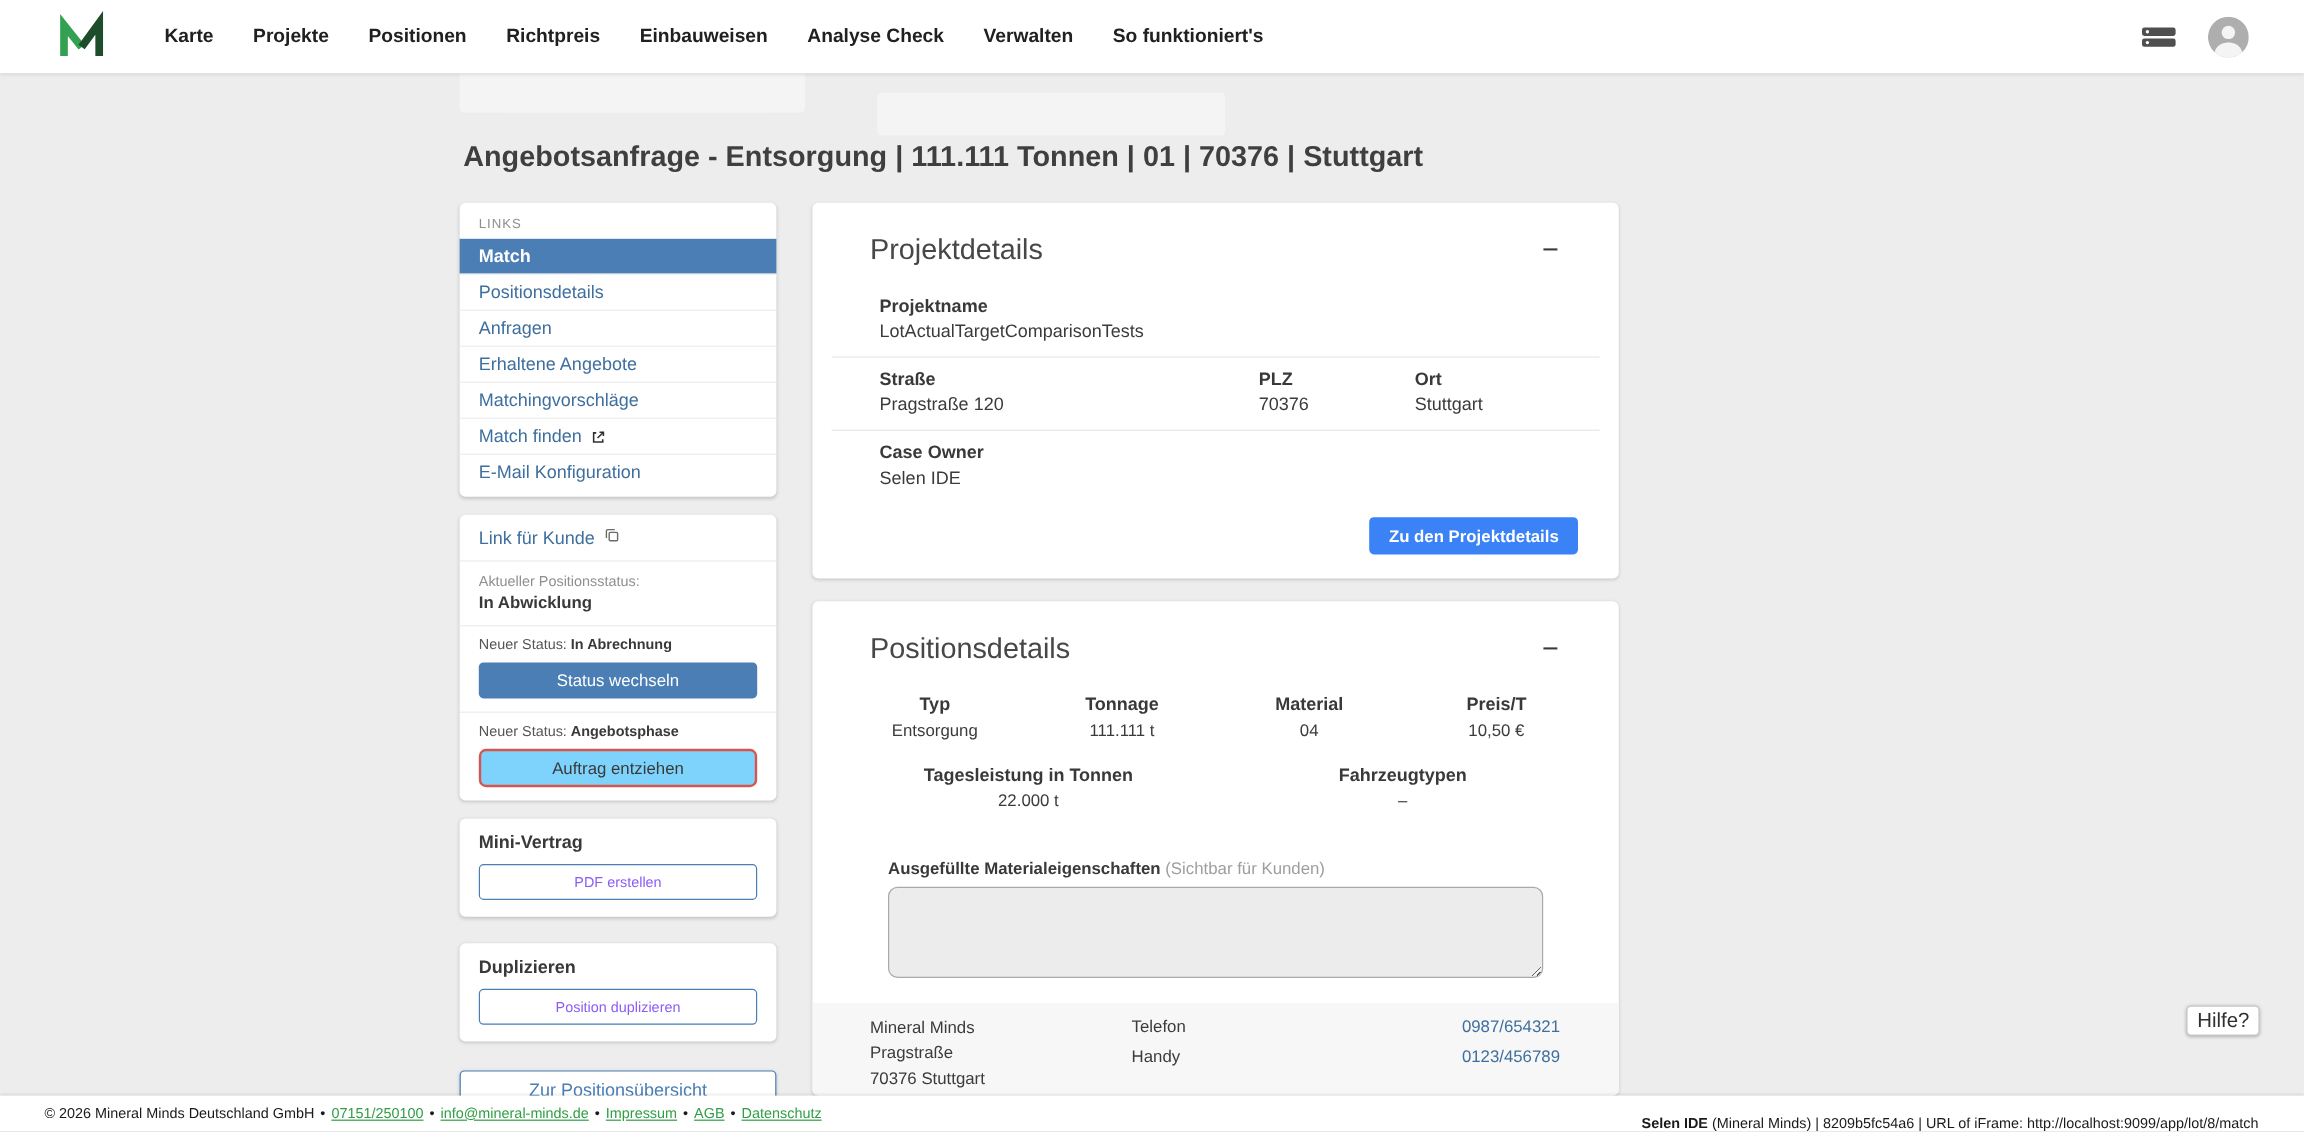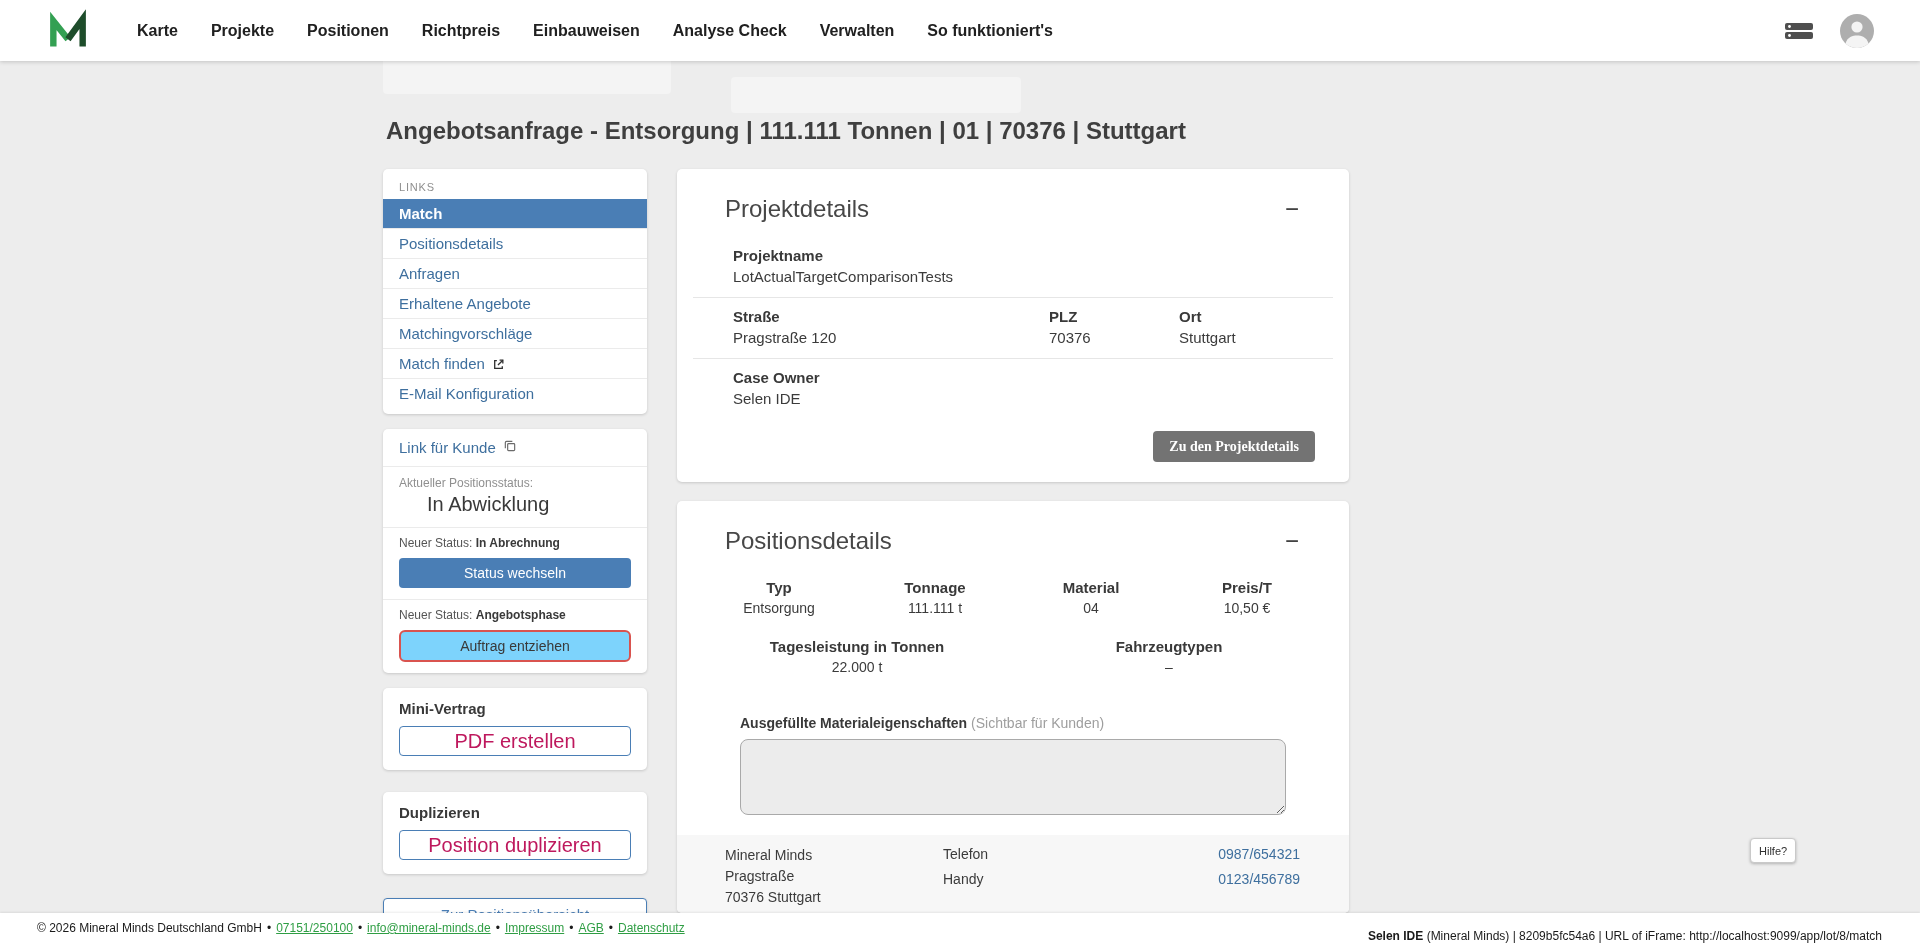--- a/index.html
+++ b/index.html
@@ -36,56 +36,56 @@
   .link-item { padding:6px 16px; font-size:15px; color:#3e6f9e; cursor:pointer; display:flex; align-items:center; gap:7px; }
   .link-item + .link-item { border-top:1px solid #ebebeb; }
   .link-item.active { background:#4a7eb5; color:#fff; font-weight:600; }
   .ext-icon { display:inline-flex; margin-top:1px; }
 
   .status-card { margin-bottom:15px; }
   .customer-link { display:flex; align-items:center; gap:7px; padding:10px 16px; color:#3e6f9e;
                    font-size:15px; cursor:pointer; border-bottom:1px solid #ebebeb; }
   .cur-status { padding:9px 16px 11px; border-bottom:1px solid #ebebeb; }
   .cur-label { font-size:12px; color:#8f8f8f; }
-  .cur-value { font-size:20px; font-weight:400; color:#393939; margin-top:3px;margin-left:28px; }
+  .cur-value { font-size:14px; font-weight:700; color:#393939; margin-top:3px; }
   .next-block { padding:8px 16px 11px; }
   .next-block.nb2 { border-top:1px solid #ebebeb; }
   .next-label { font-size:12px; color:#555; margin-bottom:8px; }
   .next-label b { color:#393939; }
   button { font-family:inherit; }
   .btn-filled { width:100%; height:30px; background:#4a7eb5; color:#fff; border:none; border-radius:4px;
                 font-size:14px; cursor:pointer; }
   .btn-danger { width:100%; height:32px; background:#7dd3fc; border:2px solid #d9534f; border-radius:6px;
                 color:#393939; font-size:14px; cursor:pointer; }
   .small-card { padding:12px 16px 14px; }
   .small-card.mini { margin-bottom:22px; }
   .small-card.dup { margin-bottom:24px; }
   .card-title { font-size:15px; font-weight:700; color:#393939; margin-bottom:9px; }
-  .btn-outline { width:100%; height:30px; background:#fff; border:1px solid #4a7eb5; color:#be185d;
-                 border-radius:4px; font-size:20px; cursor:pointer; }
+  .btn-outline { width:100%; height:30px; background:#fff; border:1px solid #4a7eb5; color:#8b5cf6;
+                 border-radius:4px; font-size:12px; cursor:pointer; }
   .btn-overview { width:100%; height:32px; background:#fff; border:1px solid #4a7eb5; color:#4a7eb5;
                   border-radius:4px; font-size:15px; cursor:pointer; box-shadow:0 1px 3px rgba(0,0,0,.14); }
 
   
   .main { position:absolute; left:677px; top:169px; width:672px; z-index:2; }
   .main-card { margin-bottom:19px; }
   .sec-header { display:flex; justify-content:space-between; align-items:flex-start; padding:26px 44px 14px 48px; }
   .sec-title { margin:0; font-size:24px; font-weight:400; color:#474747; }
   .collapse-btn { font-size:24px; color:#393939; cursor:pointer; line-height:1; padding:2px 6px; }
 
   .pd-rows { margin:0 16px; }
   .pd-row { padding:10px 40px 12px; }
   .pd-row + .pd-row { border-top:1px solid #e6e6e6; }
   .pd-row.row1 { display:grid; grid-template-columns:446px 1fr; }
   .pd-row.row2 { display:grid; grid-template-columns:316px 130px 1fr; }
   .pd-label { font-size:15px; font-weight:700; color:#393939; }
   .pd-value { font-size:15px; color:#3b3b3b; margin-top:4px; }
   .pd-actions { padding:12px 34px 20px; text-align:right; }
-  .btn-primary { height:31px; padding:0 16px; background:#737373; color:#fff; border:none; border-radius:4px;
-                 font-size:14px; font-weight:600; cursor:pointer;font-family:Liberation Serif, serif; }
+  .btn-primary { height:31px; padding:0 16px; background:#3b82f6; color:#fff; border:none; border-radius:4px;
+                 font-size:14px; font-weight:600; cursor:pointer; }
 
   .pos-card { height:412px; overflow:hidden; }
   .specs4 { display:grid; grid-template-columns:repeat(4,1fr); text-align:center; margin-top:10px; padding:0 24px; }
   .specs2 { display:grid; grid-template-columns:repeat(2,1fr); text-align:center; margin-top:22px; padding:0 24px; }
   .spec-label { font-size:15px; font-weight:700; color:#393939; }
   .spec-value { font-size:14px; color:#3b3b3b; margin-top:4px; }
 
   .mat-section { margin-top:40px; padding:0 63px; }
   .mat-label { font-size:14px; color:#393939; margin-bottom:8px; }
   .mat-label b { font-weight:700; }
@@ -95,22 +95,22 @@
 
   .contact { margin-top:16px; background:#f7f7f7; padding:10px 49px 60px 48px; display:flex;
              justify-content:space-between; }
   .contact-left div { font-size:14px; color:#3b3b3b; line-height:21px; }
   .contact-right { width:357px; display:flex; flex-direction:column; gap:9px; padding-top:1px; }
   .crow { display:flex; justify-content:space-between; align-items:baseline; }
   .clabel { font-size:14px; color:#3b3b3b; }
   .clink { font-size:14px; color:#3e6f9e; text-decoration:none; cursor:pointer; }
 
   
-  .help-btn { position:absolute; left:1750px; top:838px; height:25px; padding:0 8px; background:#fff;
-              border:1px solid #c9c9c9; border-radius:4px; font-size:11px; color:#2f2f2f;
+  .help-btn { position:absolute; left:1822px; top:838px; height:25px; padding:0 8px; background:#fff;
+              border:1px solid #c9c9c9; border-radius:4px; font-size:17px; color:#2f2f2f;
               box-shadow:0 1px 3px rgba(0,0,0,.25); z-index:25; cursor:pointer; }
 
   
   .footer { position:absolute; left:0; right:0; bottom:0; height:30px; background:#fff; z-index:30;
             display:flex; align-items:center; justify-content:space-between; padding:0 38px 0 37px;
             font-size:12px; color:#1a1a1a; box-shadow:0 -1px 2px rgba(0,0,0,.08); }
   .f-left { display:flex; align-items:center; gap:5px; white-space:nowrap; }
   .f-link { color:#2f9e44; text-decoration:underline; cursor:pointer; }
   .sep { color:#1a1a1a; }
   .f-right { white-space:nowrap;margin-top:16px; }

